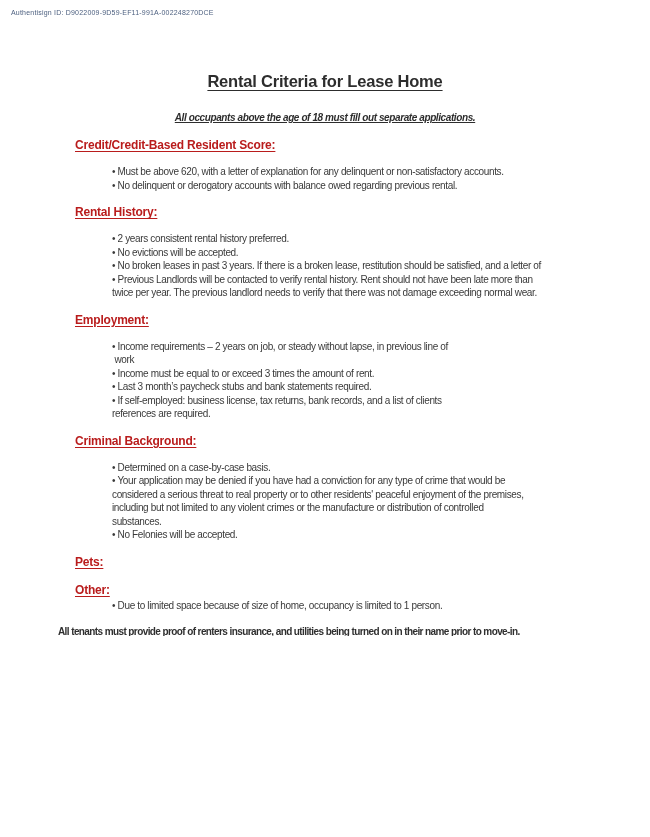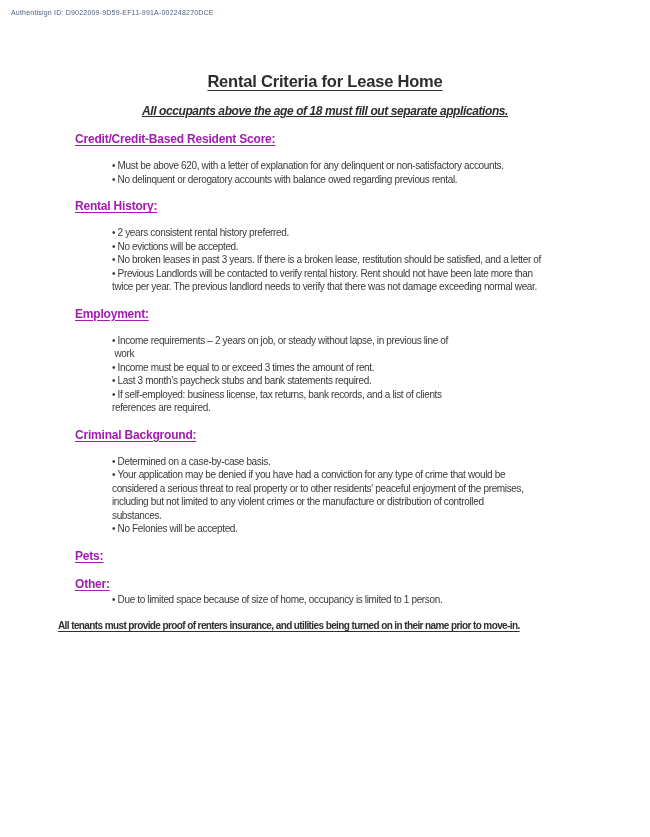--- a/index.html
+++ b/index.html
@@ -31,36 +31,36 @@
     font-size: 16.5px;
     font-weight: bold;
     letter-spacing: -0.2px;
     color: #2d2d2d;
     text-decoration: underline;
     text-underline-offset: 3px;
     line-height: 22px;
   }
   .subtitle {
     text-align: center;
-    font-size: 12px;
+    font-size: 10px;
     font-weight: bold;
     font-style: italic;
     letter-spacing: -0.4px;
     color: #2d2d2d;
     text-decoration: underline;
-    margin-top: 13px;
+    margin-top: 19px;
     line-height: 13px;
   }
   .sections { margin-top: 14px; }
   .section { margin: 0 0 13px 75px; }
   .section h2 {
     font-size: 12px;
     font-weight: bold;
     letter-spacing: -0.2px;
-    color: #a21caf;
+    color: #b91c1c;
     text-decoration: underline;
     text-underline-offset: 2px;
     margin: 0 0 12px 0;
     line-height: 15px;
   }
   .section.tight h2 { margin-bottom: 1px; }
   .lines { margin-left: 37px; }
   .line {
     font-size: 10px;
     line-height: 13.5px;

